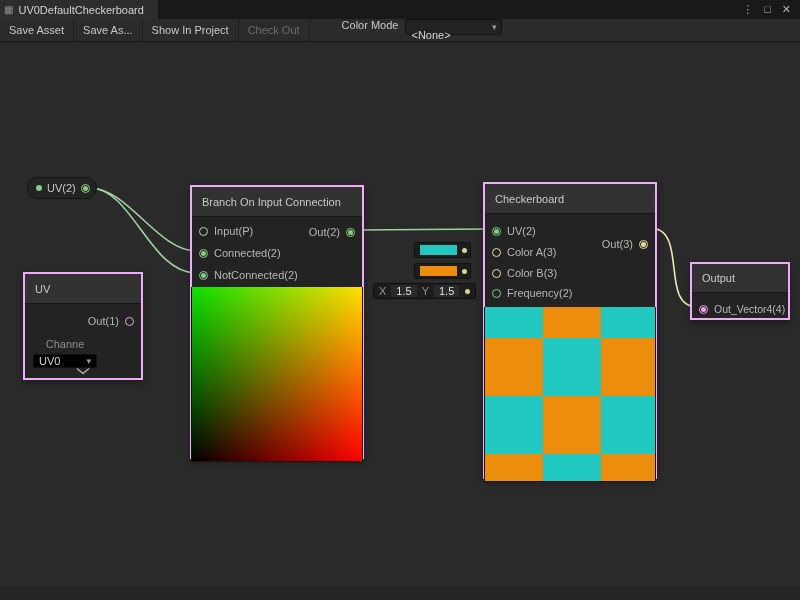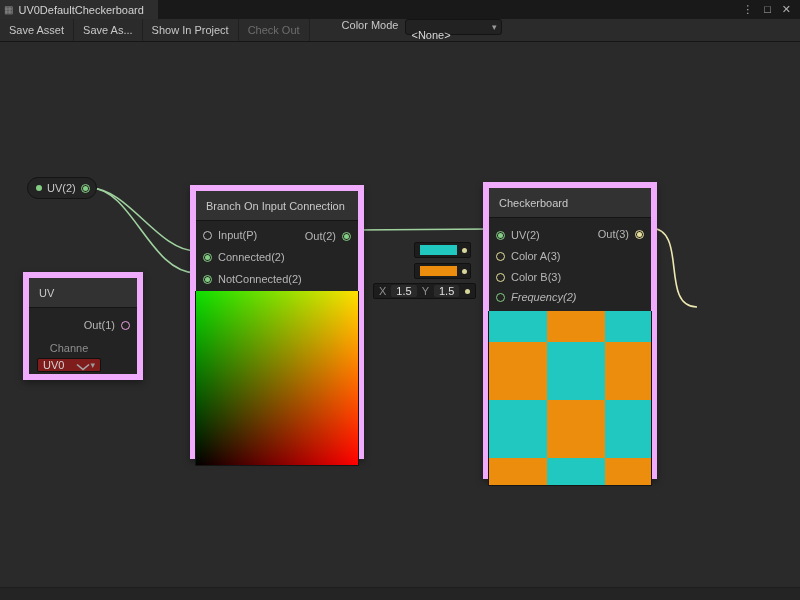--- a/index.html
+++ b/index.html
@@ -29,21 +29,21 @@
   .dropdown .ddval{color:#d8d8d8;margin-top:16px;}
   .dropdown .arrow{margin-left:auto;font-size:9px;color:#9a9a9a;}
   .tb-right{margin-left:auto;display:flex;height:100%;}
   .tb-right .tbtn{border-right:none;border-left:1px solid #202020;}
 
   
   .canvas{position:absolute;top:42px;left:0;width:800px;height:558px;background:#2a2a2a;}
   .edges{position:absolute;inset:0;width:100%;height:100%;}
 
   
-  .node{position:absolute;background:#232323;border:6px solid #f0abfc;border-radius:0;
+  .node{position:absolute;background:#232323;border:2px solid #f0abfc;border-radius:0;
         box-shadow:0 3px 7px rgba(0,0,0,.35);box-sizing:border-box;text-align:right;}
   .nhead{height:29px;background:#323232;border-bottom:1px solid #151515;display:flex;
          align-items:center;padding:0 10px;color:#c9c9c9;border-radius:2px 2px 0 0;
          white-space:nowrap;overflow:hidden;}
   .prow{position:absolute;display:flex;align-items:center;gap:6px;height:16px;}
   .prow.right{flex-direction:row-reverse;}
   .plabel{color:#b6b6b6;white-space:nowrap;}
   .port{width:9px;height:9px;border:1px solid var(--pc,#84ce84);border-radius:50%;
         box-sizing:border-box;position:relative;flex:none;}
   .port.filled::after{content:"";position:absolute;inset:1px;background:var(--pc,#84ce84);
@@ -69,21 +69,21 @@
   
   .widget{position:absolute;height:16px;background:#1d1d1d;border:1px solid #111;
           border-radius:2px;display:flex;align-items:center;box-sizing:border-box;
           padding:0 5px;gap:5px;}
   .swatchfill{width:37px;height:10px;flex:none;}
   .cdot{width:5px;height:5px;border-radius:50%;margin-left:auto;flex:none;}
   .flab{color:#8e8e8e;}
   .fval{background:#2a2a2a;border-radius:2px;padding:0 5px;height:12px;line-height:12px;color:#e0e0e0;}
 
   .chrow{position:absolute;left:8px;display:flex;align-items:center;gap:4px;height:18px;flex-direction:column;}
-  .chdd{width:64px;height:16px;background:#7f1d1d;border:1px solid #101010;border-radius:2px;
+  .chdd{width:64px;height:16px;background:#000000;border:1px solid #101010;border-radius:2px;
         display:flex;align-items:center;padding:0 5px;box-sizing:border-box;color:#d4d4d4;}
   .chdd .arrow{margin-left:auto;font-size:9px;color:#9a9a9a;}
   .expander{position:absolute;left:0;right:0;bottom:3px;display:flex;justify-content:center;}
 
   .out-node-label{font-size:10.5px;}
   .statusbar{position:absolute;left:0;right:0;bottom:0;height:12px;background:#242424;
              border-top:1px solid #1d1d1d;}
 </style>
 </head>
 <body>
@@ -195,28 +195,35 @@
       <span class="plabel">UV(2)</span>
     </div>
     <div class="prow" style="left:7px;top:60px;">
       <span class="port" style="--pc: #e6e09a;"></span>
       <span class="plabel">Color A(3)</span>
     </div>
     <div class="prow" style="left:7px;top:81px;">
       <span class="port" style="--pc: #e6e09a;"></span>
       <span class="plabel">Color B(3)</span>
     </div>
-    <div class="prow" style="left:7px;top:101px;font-style:italic;">
+    <div class="prow" style="left:7px;top:101px;">
       <span class="port" style="--pc: #84ce84;"></span>
       <span class="plabel">Frequency(2)</span>
     </div>
-    <div class="prow right" style="right:7px;top:38px;">
+    <div class="prow right" style="right:7px;top:52px;">
       <span class="port filled" style="--pc: #e6e09a;"></span>
       <span class="plabel">Out(3)</span>
     </div>
     <div class="preview" style="top:123px;height:174px;">
       <div class="checker" style="--ca: #21c8bf; --cb: #ed8d0d;"></div>
     </div>
   </div>
 
+  <div class="node" style="left:690px;top:220px;width:100px;height:58px;">
+    <div class="nhead" style="height:28px;">Output</div>
+    <div class="prow" style="left:7px;top:37px;">
+      <span class="port filled" style="--pc: #efa0e6;"></span>
+      <span class="plabel out-node-label">Out_Vector4(4)</span>
+    </div>
+  </div>
 
   <div class="statusbar"></div>
 </div>
 
 </body></html>

